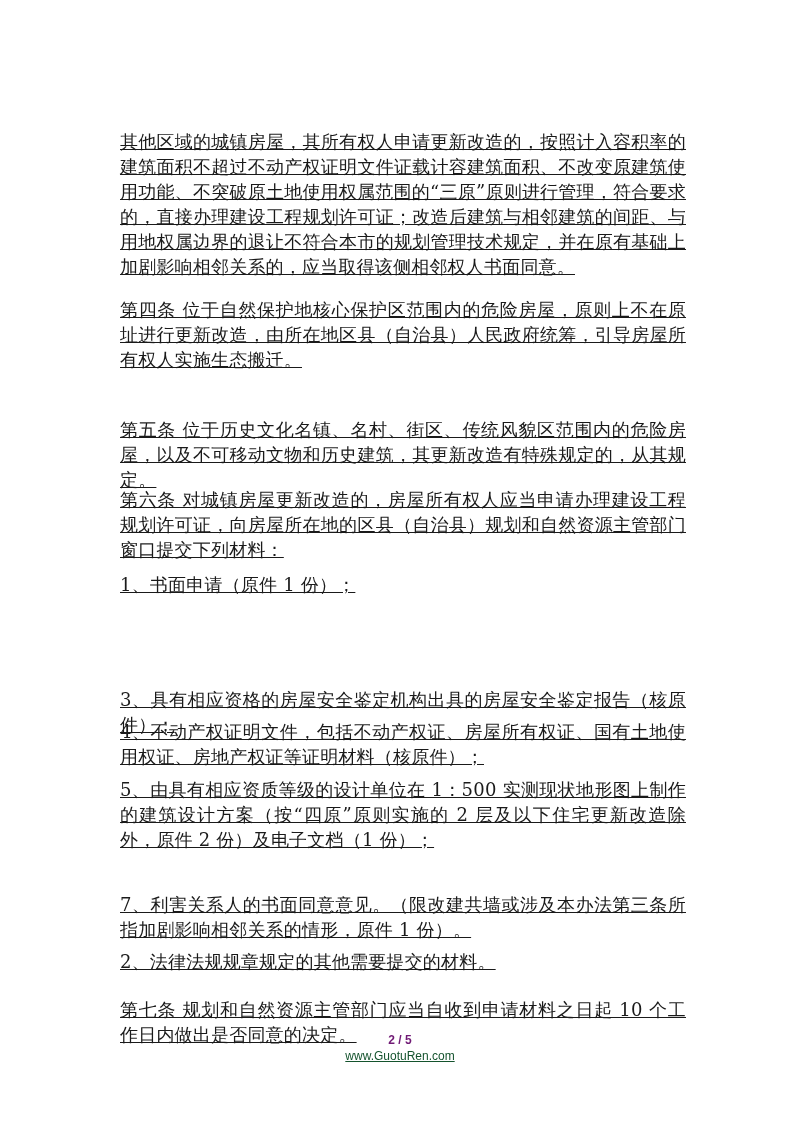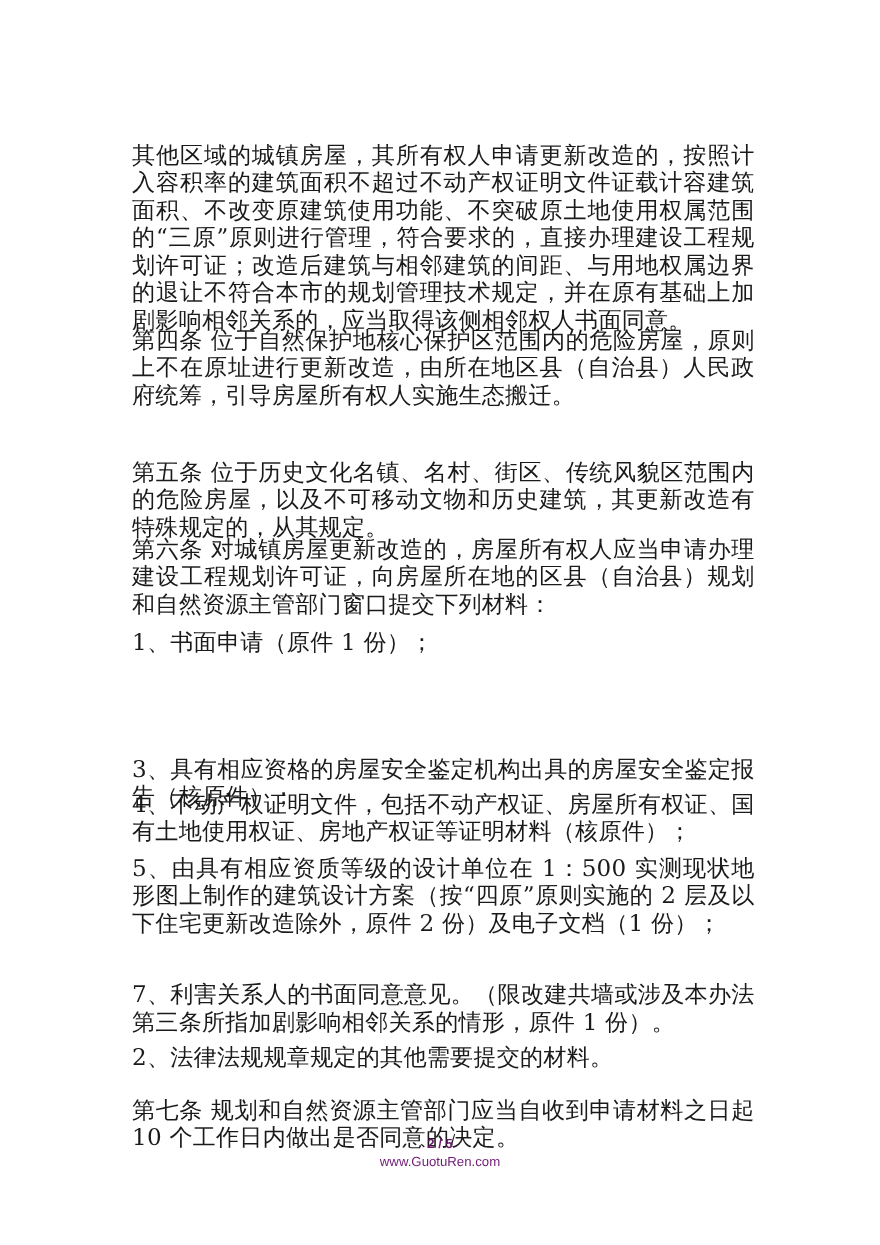--- a/index.html
+++ b/index.html
@@ -1,24 +1,24 @@
 <!DOCTYPE html>
 <html><head>
 <meta charset="utf-8">
 <style>
   html, body { margin:0; padding:0; background:#ffffff; }
   body { width:800px; height:1132px; position:relative; overflow:hidden;
          font-family:"DejaVu Serif", "Liberation Serif", serif; color:#1a1a1a; }
   .page { position:absolute; left:0; top:0; width:800px; height:1132px; }
-  .para { position:absolute; left:120px; width:566px; font-size:21px; line-height:25px;
-          text-align:justify; margin:0; letter-spacing:0.2px; }
+  .para { position:absolute; left:120px; width:566px; font-size:18px; line-height:25px;
+          text-align:justify; margin:0; letter-spacing:0.2px;text-decoration:underline; }
   .footer { position:absolute; left:0; width:800px; text-align:center;
             font-family:"Liberation Sans", "DejaVu Sans", sans-serif; }
   .pagenum { top:1033px; font-size:12px; font-weight:bold; color:#701a75; }
-  .link { top:1049px; font-size:12px; color:#701a75; }
+  .link { top:1049px; font-size:12px; color:#14532d; text-decoration:underline; }
 </style>
 </head>
 <body>
 
 <div class="page">
   <p class="para" style="top:129px;">其他区域的城镇房屋，其所有权人申请更新改造的，按照计入容积率的建筑面积不超过不动产权证明文件证载计容建筑面积、不改变原建筑使用功能、不突破原土地使用权属范围的“三原”原则进行管理，符合要求的，直接办理建设工程规划许可证；改造后建筑与相邻建筑的间距、与用地权属边界的退让不符合本市的规划管理技术规定，并在原有基础上加剧影响相邻关系的，应当取得该侧相邻权人书面同意。</p>
   <p class="para" style="top:297px;">第四条 位于自然保护地核心保护区范围内的危险房屋，原则上不在原址进行更新改造，由所在地区县（自治县）人民政府统筹，引导房屋所有权人实施生态搬迁。</p>
   <p class="para" style="top:417px;">第五条 位于历史文化名镇、名村、街区、传统风貌区范围内的危险房屋，以及不可移动文物和历史建筑，其更新改造有特殊规定的，从其规定。</p>
   <p class="para" style="top:487px;">第六条 对城镇房屋更新改造的，房屋所有权人应当申请办理建设工程规划许可证，向房屋所在地的区县（自治县）规划和自然资源主管部门窗口提交下列材料：</p>
 

